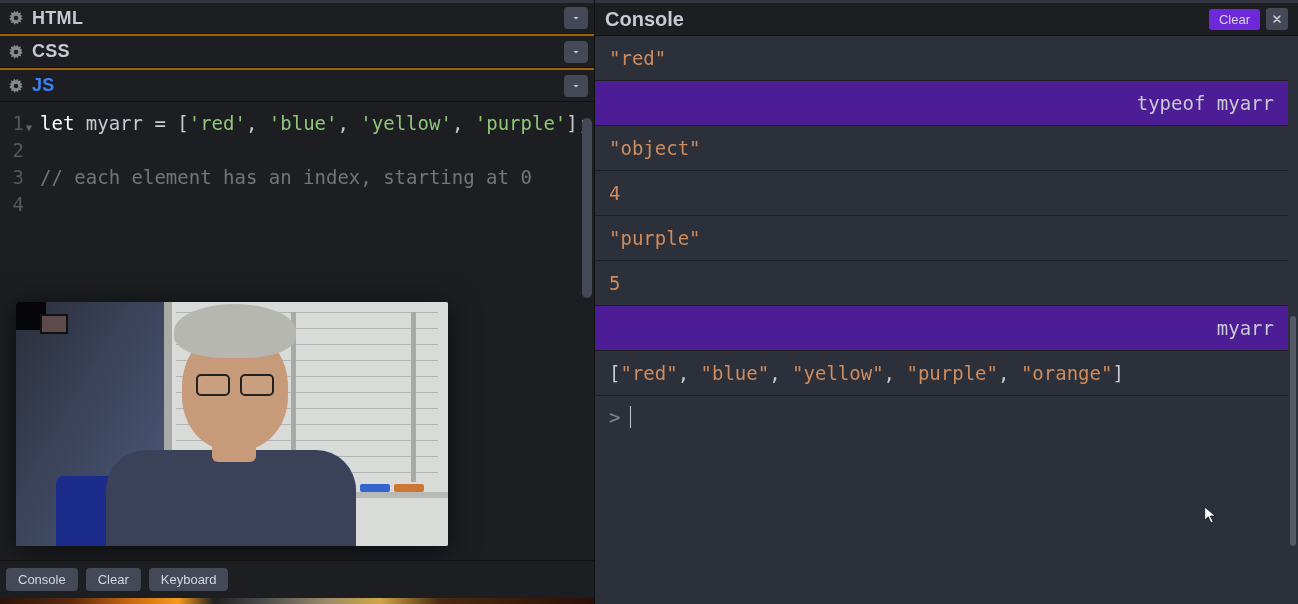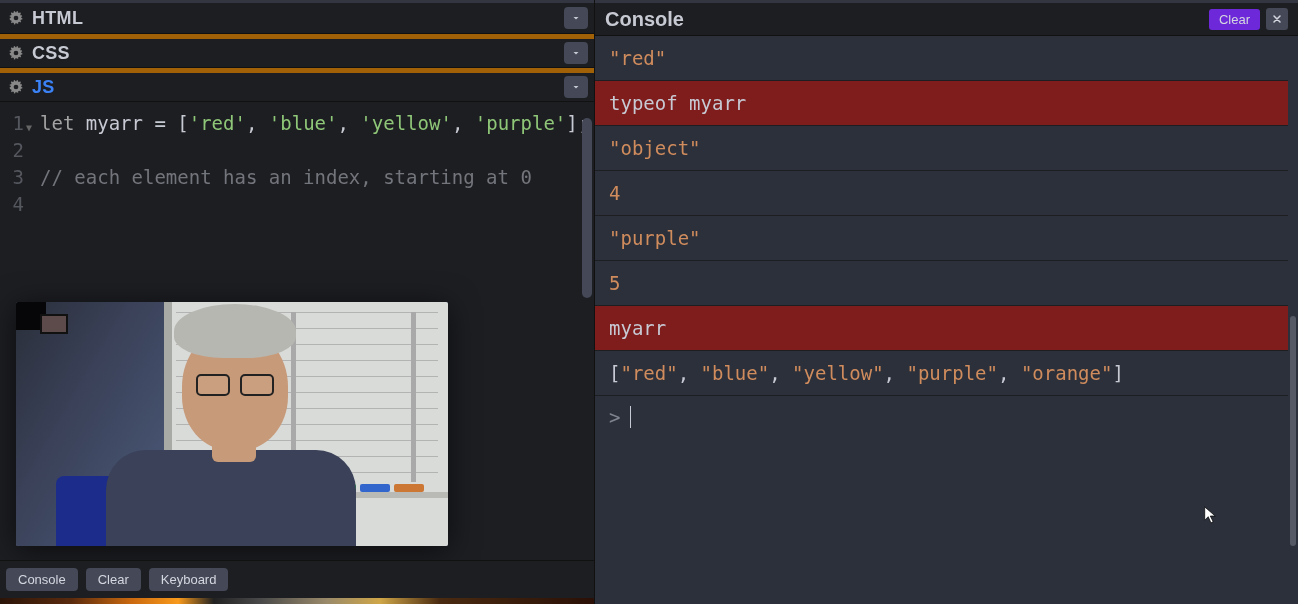--- a/index.html
+++ b/index.html
@@ -3,39 +3,39 @@
 <meta charset="utf-8">
 <style>
   * { margin: 0; padding: 0; box-sizing: border-box; }
   html, body { width: 1298px; height: 604px; overflow: hidden; background: #1d1e22; font-family: -apple-system, "Segoe UI", Arial, sans-serif; }
   .app { display: flex; width: 100%; height: 100%; }
   .left-col { width: 594px; height: 100%; display: flex; flex-direction: column; position: relative; background: #1d1e22; }
   .right-col { flex: 1; height: 100%; display: flex; flex-direction: column; background: #2c303a; border-left: 1px solid #111; }
   
   .panel-header {
     display: flex; align-items: center; height: 34px;
-    background: #1d1e22; padding: 2px 6px; border-top: 5px solid #a16207; border-bottom: 1px solid #111;
+    background: #1d1e22; padding: 2px 6px; border-top: 2px solid #a16207; border-bottom: 1px solid #111;
     cursor: default;
   }
   .panel-header:first-child { border-top: 3px solid #333640; }
   .gear { width: 20px; height: 20px; display: flex; align-items: center; justify-content: center; color: #888; margin-right: 6px; cursor: pointer;}
   .gear svg { width: 14px; height: 14px; }
   .panel-title { color: #c7c9d3; font-weight: 700; font-size: 18px; letter-spacing: .3px; font-family: Arial, sans-serif; }
   .chev { margin-left: auto; width: 24px; height: 22px; background: #444857; border-radius: 4px; display: flex; align-items: center; justify-content: center; color: #c7c9d3; cursor: pointer;}
   .chev svg { width: 12px; height: 12px; }
   .panel-header.js-h .panel-title { color: #3b82f6; }
 
   .editor {
     flex: 1; background: #1d1e22; padding: 8px 0 0 0; font-family: "Menlo","Consolas","Monaco",monospace;
     font-size: 19px; line-height: 27px; position: relative; overflow: hidden;
   }
   .gutter { position: absolute; left: 0; top: 8px; width: 30px; text-align: right; color: #55575f; padding-right: 6px; user-select: none;}
   .gutter div { height: 27px; }
   .code { margin-left: 40px; white-space: pre; }
-  .tok-kw { color: #a3a3a3; }
+  .tok-kw { color: #ffffff; }
   .tok-id { color: #c7c9d3; }
   .tok-op { color: #c7c9d3; }
   .tok-str { color: #8fc778; }
   .tok-comment { color: #73757c; }
   .fold-caret { position: absolute; left: 26px; top: 12px; color: #666; font-size: 10px; }
 
   .webcam {
     position: absolute; left: 16px; bottom: 58px; width: 432px; height: 244px;
     background: #707998; border-radius: 2px;
     box-shadow: 0 4px 30px rgba(0,0,0,.6);
@@ -87,21 +87,21 @@
   .console-header { height: 36px; display: flex; align-items: center; padding: 0 10px; background: #1d1e22; border-bottom: 1px solid #111; border-top: 3px solid #333640;}
   .console-title { color: #c7c9d3; font-weight: 700; font-size: 20px; font-family: Arial,sans-serif;}
   .console-header .sp { flex: 1; }
   .clear-btn { background: #6d28d9; color: #d5d7e0; font-size: 13px; padding: 3px 10px; border-radius: 3px; cursor: pointer;}
   .close-btn { width: 22px; height: 22px; background: #444857; border-radius: 3px; display:flex; align-items:center; justify-content:center; cursor:pointer; margin-left:6px; color:#d5d7e0;}
   .close-btn svg { width: 12px; height: 12px; }
 
   .console-body { flex:1; overflow:hidden; background: #2c303a; position: relative; }
   .console-scroll { position:absolute; left:0; right:10px; top:0; bottom:0;}
   .crow { border-bottom: 1px solid #1d1e22; padding: 11px 14px; font-family: "Menlo","Consolas","Monaco",monospace; font-size: 19px; color: #c7c9d3;}
-  .crow.input { background: #7f1d1d; }
+  .crow.input { background: #4c1d95; text-align: right; }
   .crow.output { background: #2c303a; }
   .cval-str { color: #d08c5d; }
   .cval-num { color: #d08c5d; }
   .cval-punc { color: #c7c9d3; }
   .prompt-row { display:flex; align-items:center; padding: 10px 14px; font-family: "Menlo","Consolas","Monaco",monospace; font-size: 19px; background: #2c303a;}
   .prompt-row .caret { color: #808490; margin-right: 10px;}
   .prompt-row .cursor { display:inline-block; width:1px; height:22px; background:#c7c9d3; vertical-align:middle;}
   .cbody-scroll-fake { position:absolute; right:0; top:0; bottom:0; width:10px;}
   .cbody-scroll-fake .thumb2 { position:absolute; right:2px; width:6px; top:280px; height:230px; background:#555966; border-radius:4px;}
 

